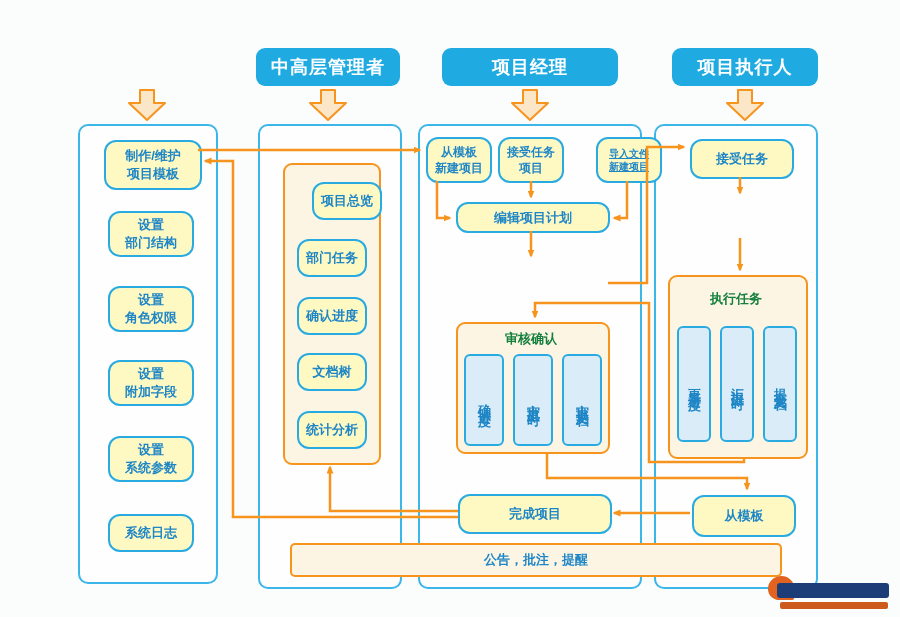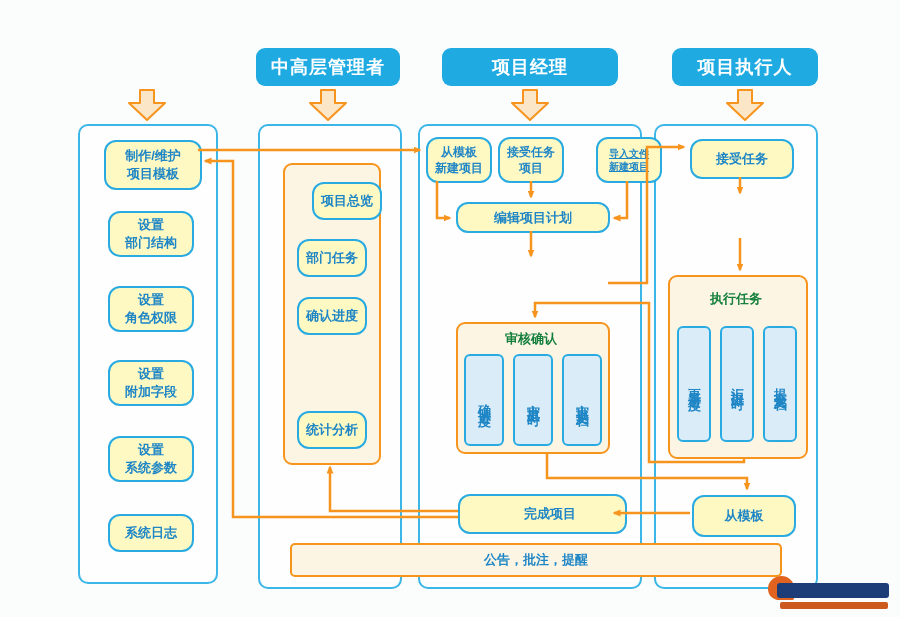--- a/index.html
+++ b/index.html
@@ -81,37 +81,38 @@
   <div class="box" style="left:108px;top:360px;width:82px;height:42px;">设置
 附加字段</div>
   <div class="box" style="left:108px;top:436px;width:82px;height:42px;">设置
 系统参数</div>
   <div class="box" style="left:108px;top:514px;width:82px;height:34px;">系统日志</div>
 
   <div class="obox" style="left:283px;top:163px;width:94px;height:298px;"></div>
   <div class="box" style="left:297px;top:182px;width:66px;height:34px;margin-left:15px;">项目总览</div>
   <div class="box" style="left:297px;top:239px;width:66px;height:34px;">部门任务</div>
   <div class="box" style="left:297px;top:297px;width:66px;height:34px;">确认进度</div>
+  <div class="box" style="left:297px;top:353px;width:66px;height:34px;">文档树</div>
   <div class="box" style="left:297px;top:411px;width:66px;height:34px;">统计分析</div>
 
   <div class="box" style="left:426px;top:137px;width:62px;height:42px;font-size:12px;">从模板
 新建项目</div>
   <div class="box" style="left:498px;top:137px;width:62px;height:42px;font-size:12px;">接受任务
 项目</div>
   <div class="box" style="left:596px;top:137px;width:62px;height:42px;font-size:10px;text-decoration:underline;">导入文件
 新建项目</div>
   <div class="box" style="left:456px;top:202px;width:150px;height:27px;">编辑项目计划</div>
 
   <div class="obox" style="left:456px;top:322px;width:150px;height:128px;"></div>
   <div class="otitle" style="left:456px;top:330px;width:150px;">审核确认</div>
   <div class="vbox" style="left:464px;top:354px;width:36px;height:88px;">确认进度</div>
   <div class="vbox" style="left:513px;top:354px;width:36px;height:88px;">审批工时</div>
   <div class="vbox" style="left:562px;top:354px;width:36px;height:88px;">审批文档</div>
 
-  <div class="box" style="left:458px;top:494px;width:150px;height:36px;padding-left:15px;">完成项目</div>
+  <div class="box" style="left:458px;top:494px;width:150px;height:36px;">完成项目</div>
 
   <div class="box" style="left:690px;top:139px;width:100px;height:36px;">接受任务</div>
 
   <div class="obox" style="left:668px;top:275px;width:136px;height:180px;"></div>
   <div class="otitle" style="left:668px;top:290px;width:136px;">执行任务</div>
   <div class="vbox" style="left:677px;top:326px;width:30px;height:112px;">更新进度</div>
   <div class="vbox" style="left:720px;top:326px;width:30px;height:112px;">汇报工时</div>
   <div class="vbox" style="left:763px;top:326px;width:30px;height:112px;">提交文档</div>
 
   <div class="box" style="left:692px;top:495px;width:100px;height:38px;">从模板</div>

